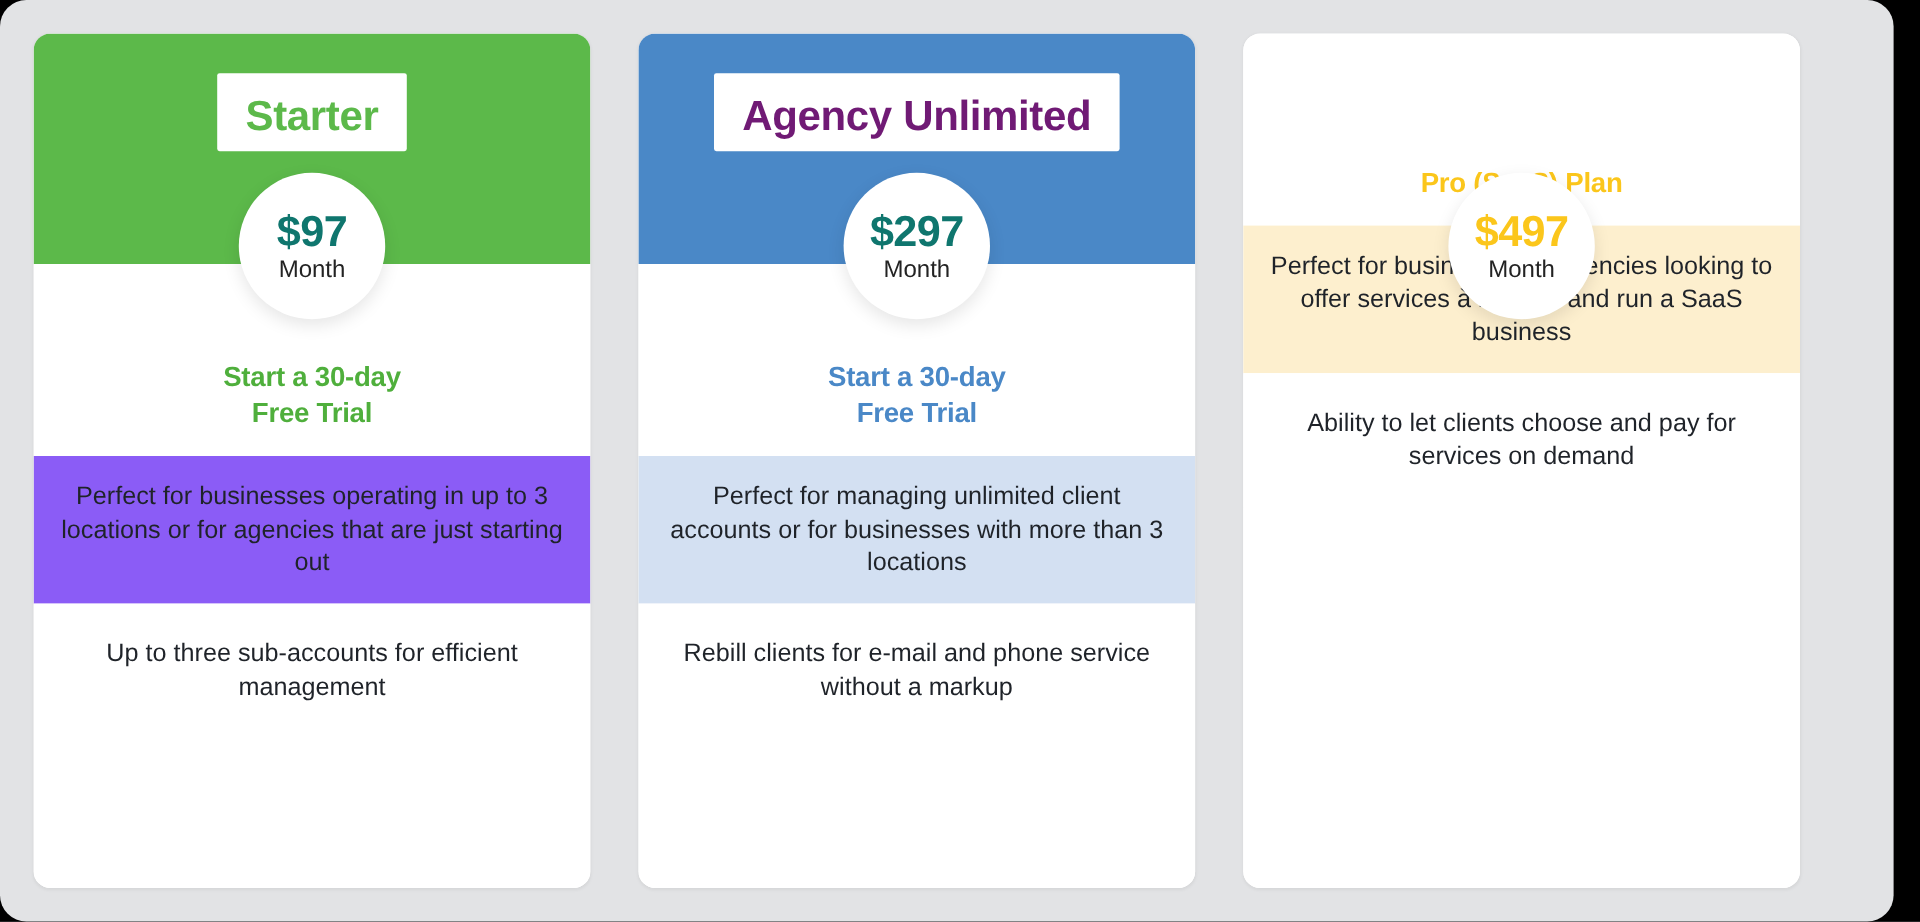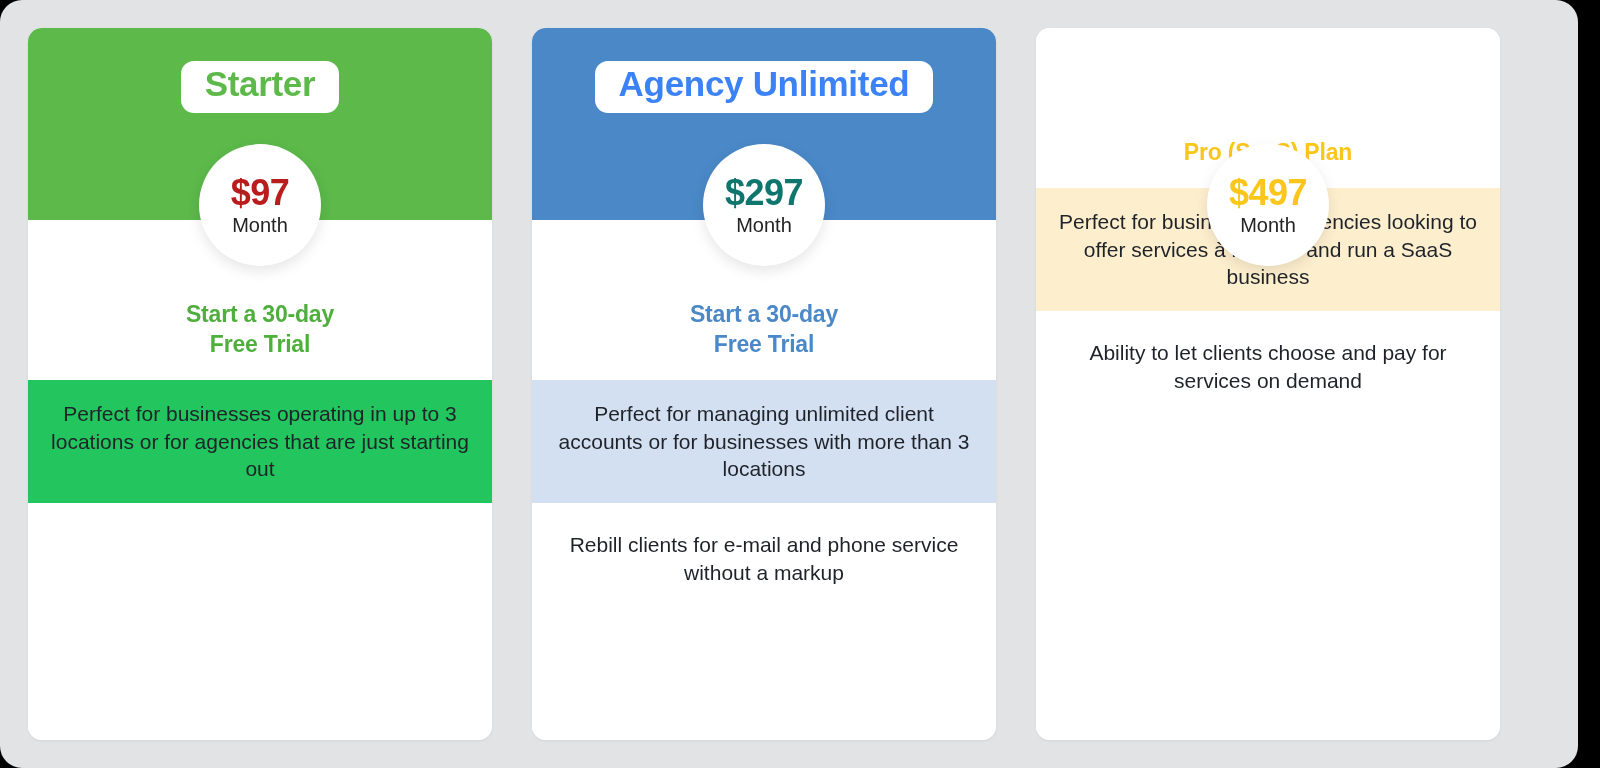--- a/index.html
+++ b/index.html
@@ -54,30 +54,30 @@
     justify-content: center;
     padding-top: 33px;
     position: relative;
   }
   .card--starter  .card-header { background: #5CB94A; }
   .card--agency   .card-header { background: #4A88C7; }
   .card--saas     .card-header { background: #FBC61B; }
 
   .plan-name-chip {
     background: #FFFFFF;
-    border-radius: 13px;
-    padding: 3px 24px 10px 24px;
+    border-radius: 2px;
+    padding: 16px 24px 10px 24px;
     font-size: 35px;
     font-weight: bold;
     letter-spacing: -0.3px;
     line-height: 1.12;
     white-space: nowrap;
   }
   .card--starter .plan-name-chip { color: #5CB94A; }
-  .card--agency  .plan-name-chip { color: #3b82f6; text-align: center; }
+  .card--agency  .plan-name-chip { color: #701a75; text-align: center; }
   .card--saas    .plan-name-chip { color: #FBC61B; }
 
   
   .price-bubble {
     position: absolute;
     left: 50%;
     transform: translateX(-50%);
     top: 116px;
     width: 122px;
     height: 122px;
@@ -89,21 +89,21 @@
     align-items: center;
     justify-content: center;
     z-index: 4;
   }
   .price-amount {
     font-size: 36px;
     font-weight: bold;
     letter-spacing: -0.5px;
     line-height: 1;
   }
-  .card--starter .price-amount { color: #b91c1c; }
+  .card--starter .price-amount { color: #0f766e; }
   .card--agency  .price-amount { color: #0f766e; }
   .card--saas    .price-amount { color: #FBC61B; }
 
   .price-period {
     font-size: 20px;
     color: #232323;
     margin-top: 4px;
     line-height: 1;
   }
 
@@ -138,21 +138,21 @@
     font-size: 21px;
     line-height: 1.32;
     color: #1F2329;
     text-align: center;
     display: flex;
     align-items: center;
     justify-content: center;
     min-height: 97px;
   }
   .feature-row--plain { background: #FFFFFF; }
-  .card--starter .feature-row--tinted { background: #22c55e; }
+  .card--starter .feature-row--tinted { background: #8b5cf6; }
   .card--agency  .feature-row--tinted { background: #D3E0F2; }
   .card--saas    .feature-row--tinted { background: #FDEFCE; }
 
   .feature-row--tall { min-height: 112px; }
   .feature-spacer { flex: 1 1 auto; background: #FFFFFF; }
 </style>
 </head>
 <body>
 
 <div class="page-surface">
@@ -170,20 +170,21 @@
 
       <div class="cta-zone">
         <div class="cta-text">
           <span>Start a 30-day</span><br>
           <span>Free Trial</span>
         </div>
       </div>
 
       <div class="feature-list">
         <div class="feature-row feature-row--tinted feature-row--tall">Perfect for businesses operating in up to 3 locations or for agencies that are just starting out</div>
+        <div class="feature-row feature-row--plain feature-row--tall">Up to three sub-accounts for efficient management</div>
         <div class="feature-spacer"></div>
       </div>
     </div>
 
     <div class="plan-card card--agency">
       <div class="card-header">
         <div class="plan-name-chip">Agency Unlimited</div>
       </div>
 
       <div class="price-bubble">

